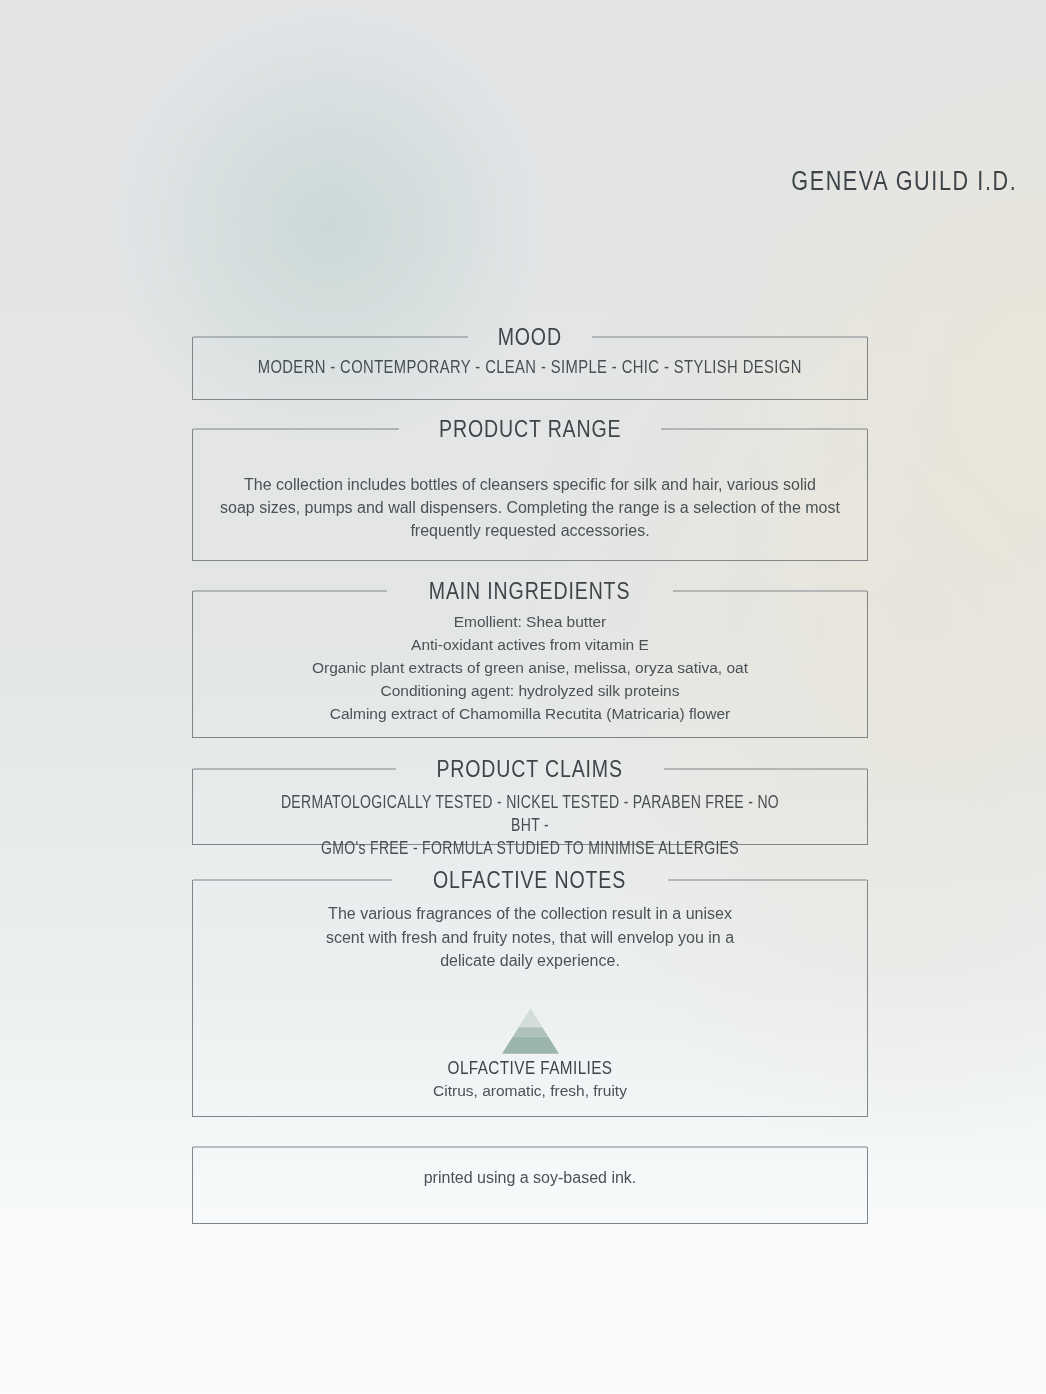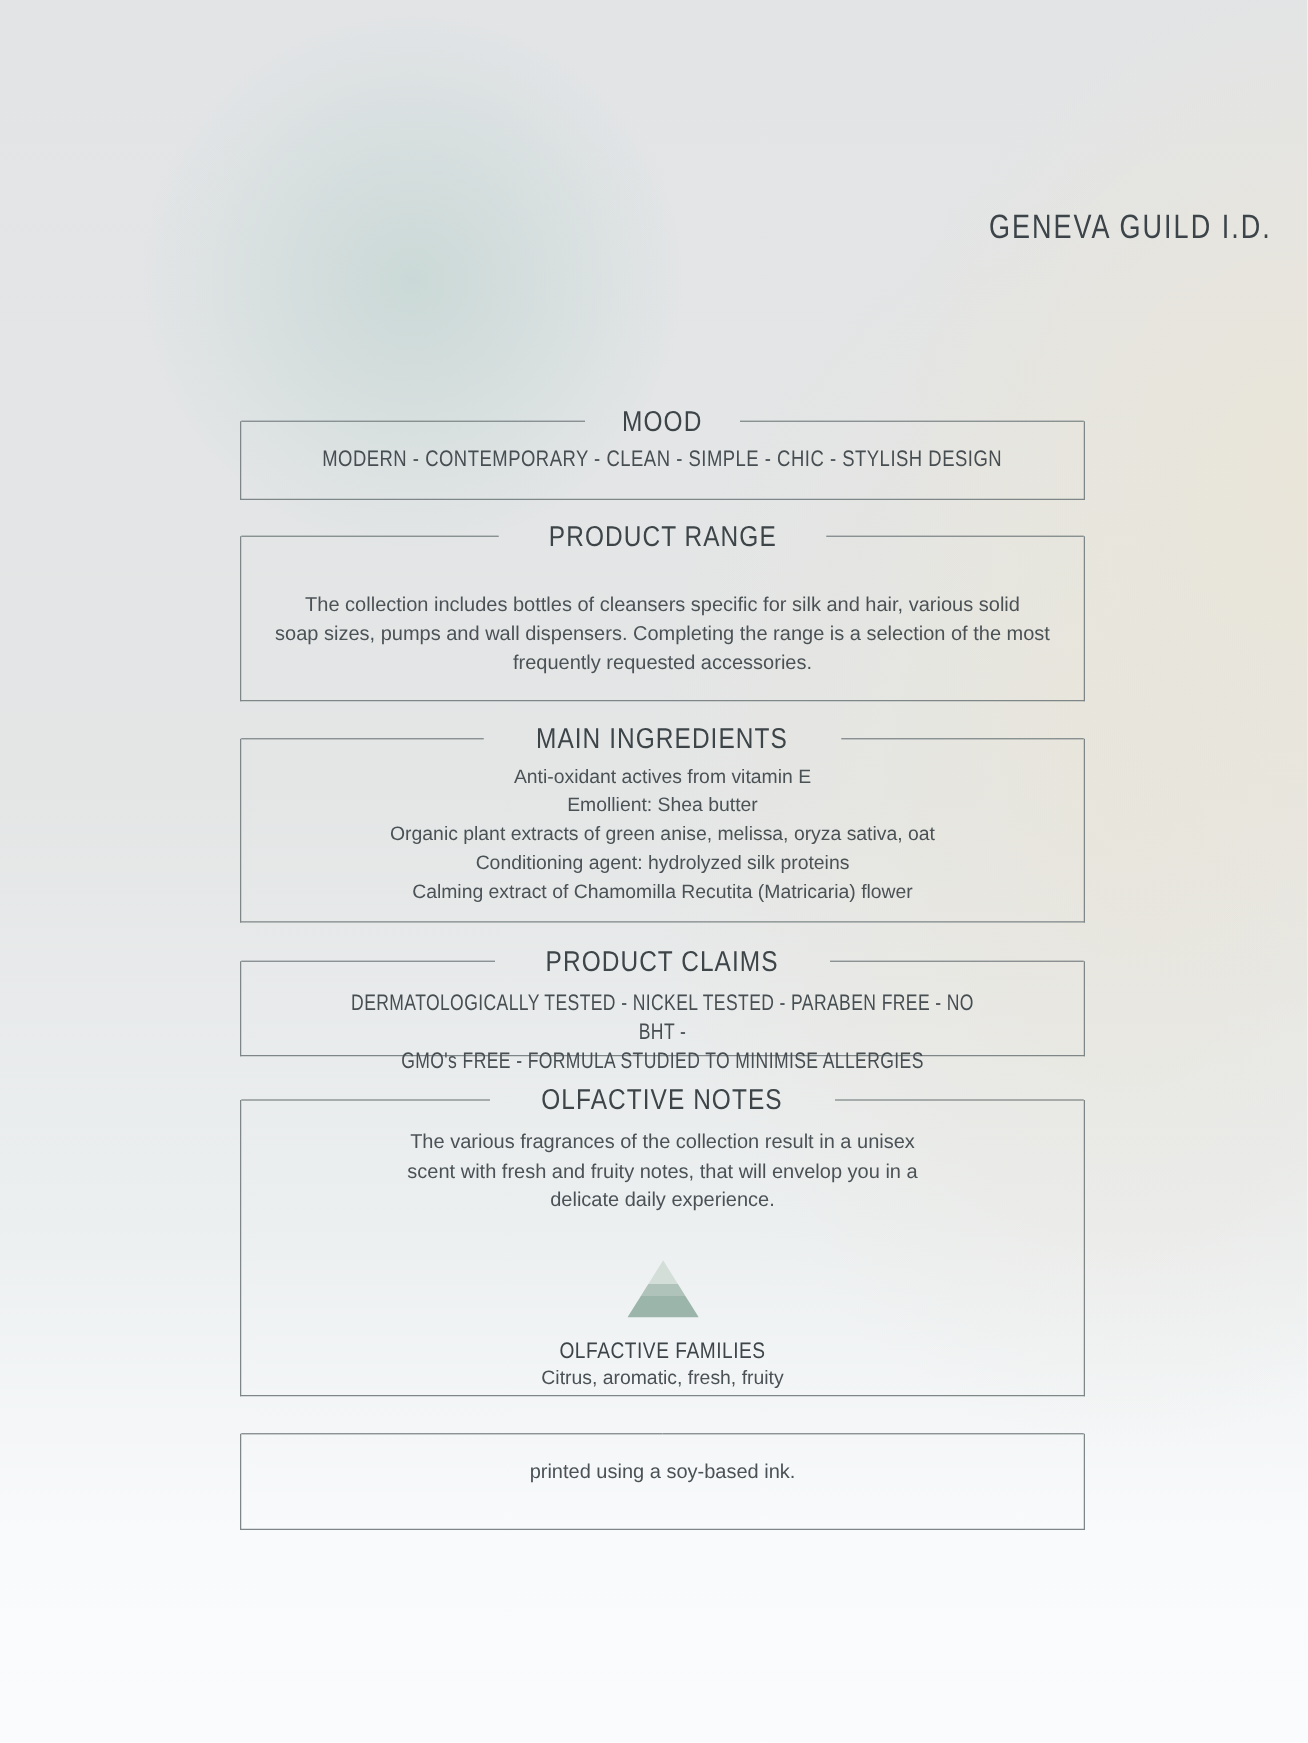--- a/index.html
+++ b/index.html
@@ -85,21 +85,21 @@
   .claims-line { font-size: 18px; line-height: 23px; color: #474e52; white-space: nowrap; }
   .claims-line .cond { transform: scaleX(0.78); letter-spacing: 0.4px; }
 
   .body-paragraph { font-size: 16px; line-height: 23px; white-space: pre-line; }
   .olfactive-paragraph { font-size: 16px; line-height: 23.5px; white-space: pre-line; }
 
   .ingredient-line { font-size: 15.5px; line-height: 23px; }
 
   .pyramid { display: block; margin: 34px auto 0 auto; }
 
-  .families-title { font-size: 18px; font-weight: normal; color: #3d4549; margin-top: 15px; white-space: nowrap; }
+  .families-title { font-size: 18px; font-weight: normal; color: #3d4549; margin-top: 3px; white-space: nowrap; }
   .families-title .cond { transform: scaleX(0.85); letter-spacing: 0.5px; }
   .families-list { font-size: 15.5px; line-height: 21px; margin-top: 1px; }
 
   .packaging-caps { font-size: 16.5px; line-height: 22px; color: #474e52; white-space: nowrap; }
   .packaging-caps .cond { transform: scaleX(0.85); letter-spacing: 0.3px; }
   .packaging-normal { font-size: 16px; line-height: 23px; }
 </style>
 </head>
 <body>
 
@@ -129,22 +129,22 @@
   </div>
 </section>
 
 <section class="panel" id="panel-main-ingredients">
   <div class="panel-head">
     <span class="rule"></span>
     <h2 class="panel-title"><span class="cond">MAIN INGREDIENTS</span></h2>
     <span class="rule"></span>
   </div>
   <div class="panel-body">
+    <p class="ingredient-line">Emollient: Shea butter</p>
     <p class="ingredient-line">Anti-oxidant actives from vitamin E</p>
-    <p class="ingredient-line">Emollient: Shea butter</p>
     <p class="ingredient-line">Organic plant extracts of green anise, melissa, oryza sativa, oat</p>
     <p class="ingredient-line">Conditioning agent: hydrolyzed silk proteins</p>
     <p class="ingredient-line">Calming extract of Chamomilla Recutita (Matricaria) flower</p>
   </div>
 </section>
 
 <section class="panel" id="panel-product-claims">
   <div class="panel-head">
     <span class="rule"></span>
     <h2 class="panel-title"><span class="cond">PRODUCT CLAIMS</span></h2>

